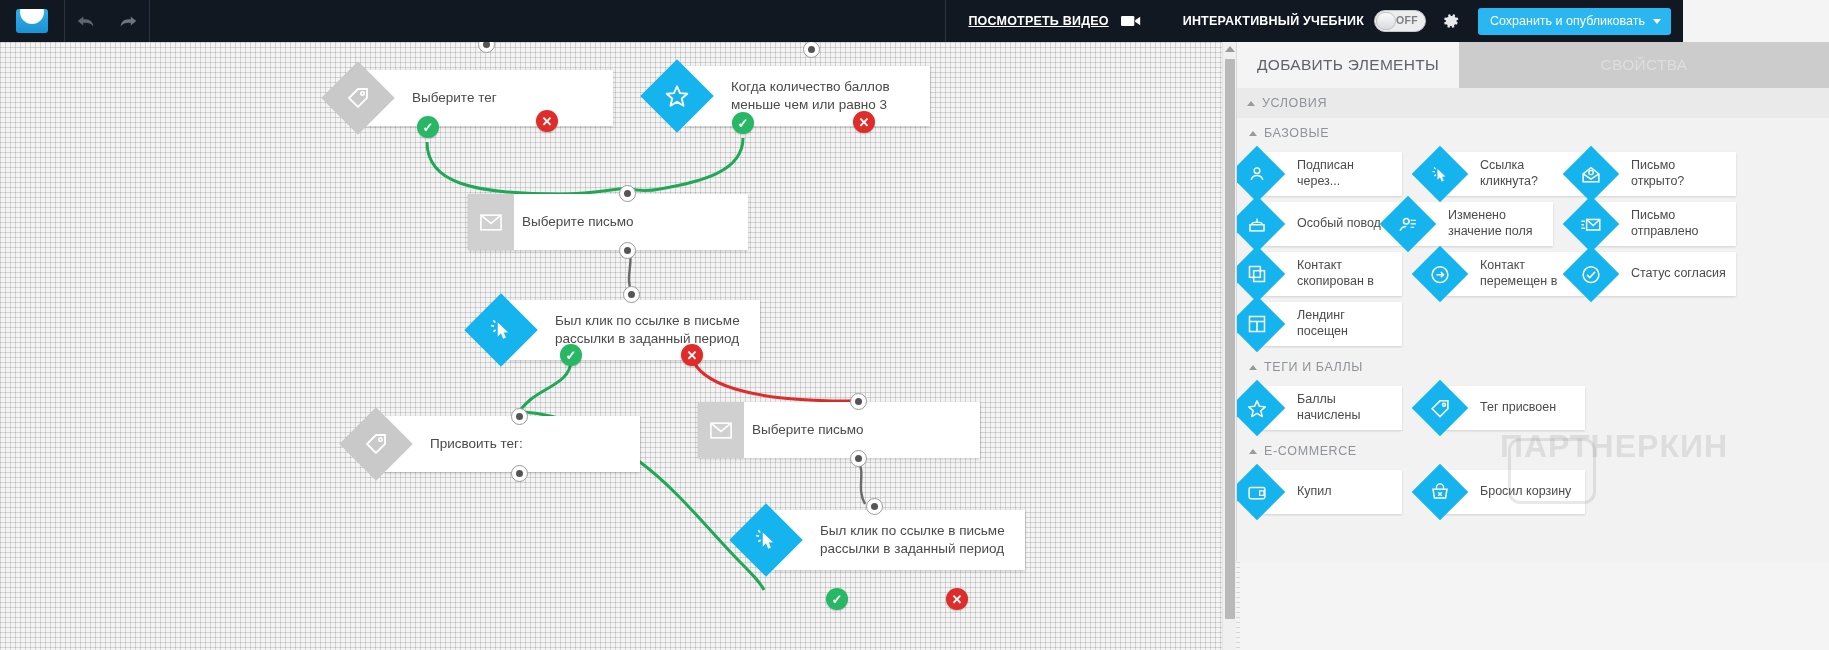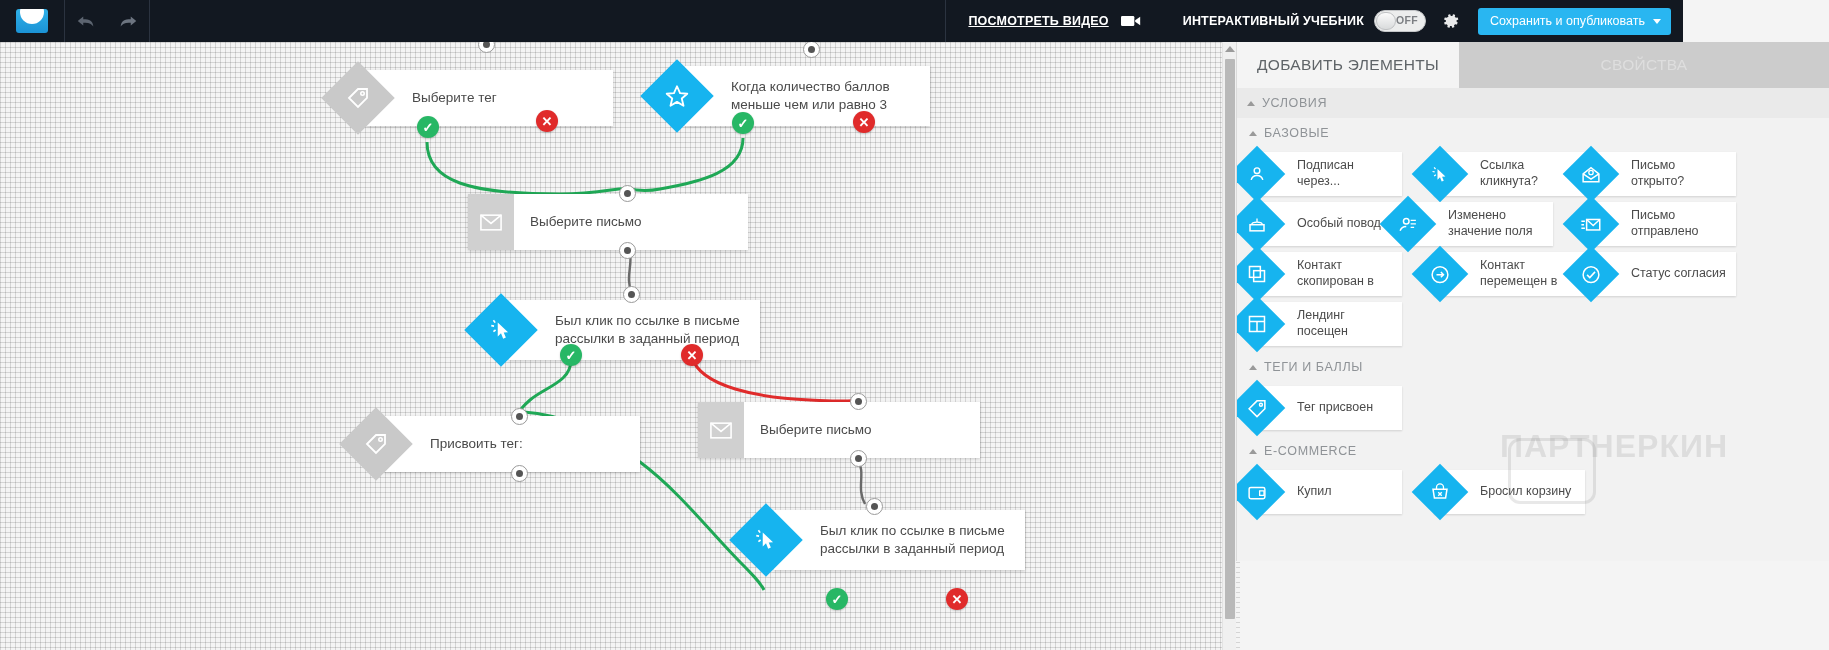--- a/index.html
+++ b/index.html
@@ -114,21 +114,21 @@
     box-shadow: 0 1px 3px rgba(0,0,0,.18);
     display: flex; align-items: stretch;
   }
   .node .icon-box {
     width: 46px; flex: 0 0 46px;
     background: #d0d0d0;
     display:flex; align-items:center; justify-content:center;
   }
   .node .node-text {
     flex: 1 1 auto; display:flex; align-items:center;
-    padding: 0 16px; font-size: 13.5px; color: #4a4a4a; line-height: 1.35;
+    padding: 0 8px; font-size: 13.5px; color: #4a4a4a; line-height: 1.35;
   }
   .node.diamond-node { background: transparent; box-shadow:none; }
   .node.diamond-node .body {
     position:absolute; left: 34px; top: 0; right:0; bottom:0;
     background:#ffffff; box-shadow: 0 1px 3px rgba(0,0,0,.18);
     display:flex; align-items:center;
     padding-left: 46px; padding-right: 10px;
     font-size: 13.5px; color:#4a4a4a; line-height:1.35;
   }
   .dia {
@@ -531,20 +531,28 @@
   </div>
 
   <div class="sec-head sub">
     <i class="sec-caret"></i>
     <span>ТЕГИ И БАЛЛЫ</span>
   </div>
   <div class="card-grid">
     <div class="card">
       <div class="cdia">
         <svg width="21" height="21" viewBox="0 0 24 24">
+            <path d="M12 3 L14.8 9.3 L21.5 9.9 L16.4 14.3 L18 21 L12 17.4 L6 21 L7.6 14.3 L2.5 9.9 L9.2 9.3 Z" fill="none" stroke="#fff" stroke-width="1.7" stroke-linejoin="round"></path>
+          </svg>
+      </div>
+      <span class="clabel">Баллы начислены</span>
+    </div>
+    <div class="card">
+      <div class="cdia">
+        <svg width="21" height="21" viewBox="0 0 24 24">
             <path d="M3 12 L12 3 L21 3 L21 12 L12 21 Z" fill="none" stroke="#fff" stroke-width="1.8"></path>
             <circle cx="16.5" cy="7.5" r="1.7" fill="none" stroke="#fff" stroke-width="1.6"></circle>
           </svg>
       </div>
       <span class="clabel">Тег присвоен</span>
     </div>
   </div>
 
   <div class="sec-head sub">
     <i class="sec-caret"></i>

